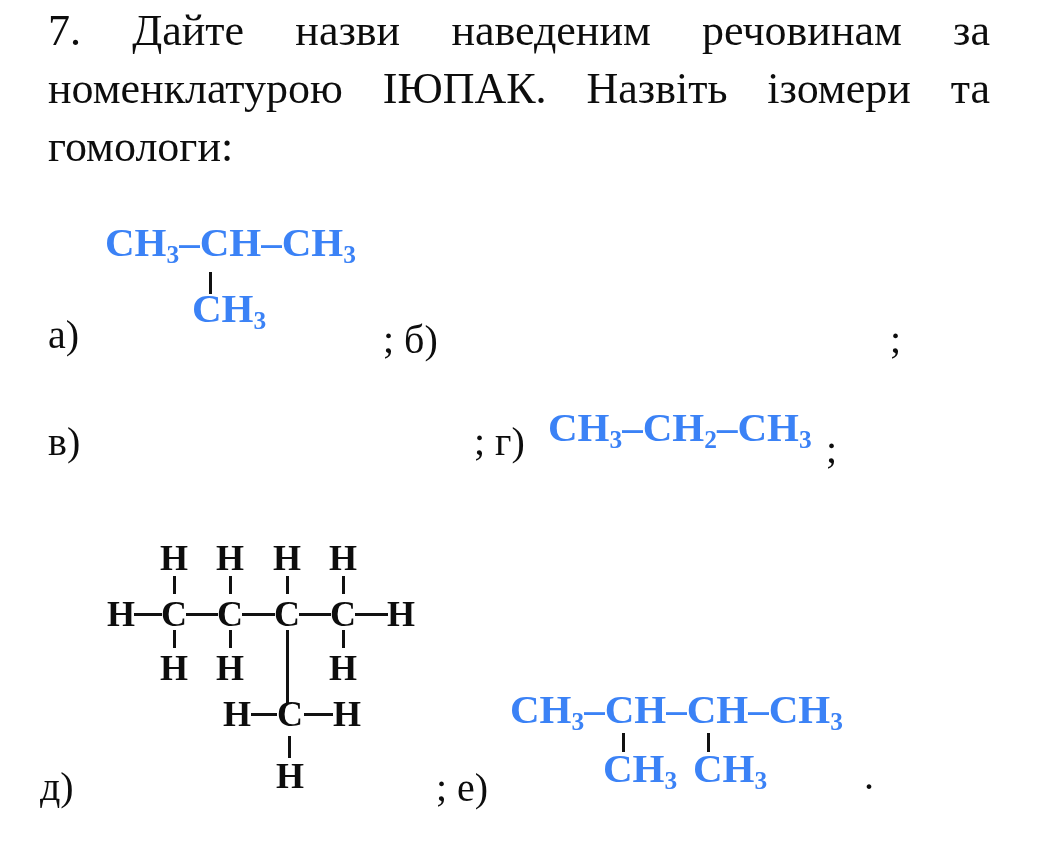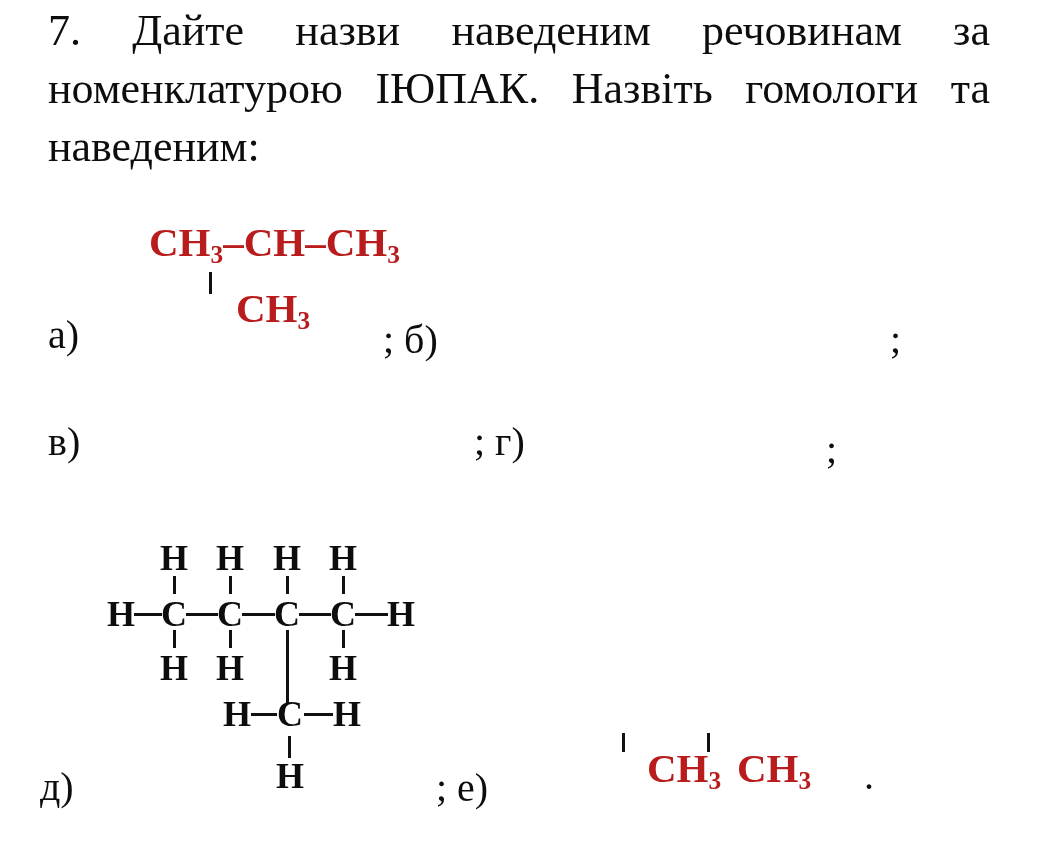--- a/index.html
+++ b/index.html
@@ -7,55 +7,58 @@
     position:relative;width:1049px;height:841px;background:#ffffff;
     color:#0d0d0d;font-family:"Liberation Serif","DejaVu Serif",serif;
     overflow:hidden;
     padding-left:48px;
   }
   .title{position:absolute;left:48px;top:2px;width:942px;font-size:44px;line-height:58px;color:#0d0d0d;}
   .t-line{width:100%;}
   .justify{text-align:justify;text-align-last:justify;}
   .lbl{position:absolute;font-size:40px;line-height:1.1;white-space:pre;color:#0d0d0d;}
   .struct{position:absolute;}
-  .formula{font-size:41px;font-weight:bold;line-height:40px;white-space:pre;color:#b91c1c;margin-left:44px;}
+  .formula{font-size:41px;font-weight:bold;line-height:40px;white-space:pre;color:#3b82f6;}
   .struct .formula{position:absolute;}
   sub{font-size:0.62em;vertical-align:baseline;position:relative;top:0.28em;}
   .vbond{position:absolute;width:3px;background:#111111;}
   .hbond{position:absolute;height:3px;background:#111111;}
   .atom{
     position:absolute;width:36px;text-align:center;
     font-size:36px;font-weight:bold;line-height:36px;color:#0d0d0d;
   }
 </style>
 </head>
 <body>
 
 <div id="screen">
 
   <div class="title">
     <div class="t-line justify">7. Дайте назви наведеним речовинам за</div>
-    <div class="t-line justify">номенклатурою ІЮПАК. Назвіть гомологи та</div>
-    <div class="t-line">наведеним:</div>
+    <div class="t-line justify">номенклатурою ІЮПАК. Назвіть ізомери та</div>
+    <div class="t-line">гомологи:</div>
   </div>
 
   <span class="lbl" style="left:48px;top:313px">а)</span>
 
   <div class="struct" style="left:105px;top:222px;width:260px;height:115px">
     <div class="formula" style="left:0;top:0">CH<sub>3</sub>–CH–CH<sub>3</sub></div>
     <div class="vbond" style="left:104px;top:50px;height:22px"></div>
     <div class="formula" style="left:87px;top:66px">CH<sub>3</sub></div>
   </div>
 
   <span class="lbl" style="left:383px;top:318px">; б)</span>
   <span class="lbl" style="left:890px;top:318px">;</span>
 
   <span class="lbl" style="left:48px;top:420px">в)</span>
 
   <span class="lbl" style="left:474px;top:420px">; г)</span>
+  <div class="struct" style="left:548px;top:407px">
+    <div class="formula" style="position:static">CH<sub>3</sub>–CH<sub>2</sub>–CH<sub>3</sub></div>
+  </div>
   <span class="lbl" style="left:826px;top:428px">;</span>
 
   <span class="lbl" style="left:40px;top:765px">д)</span>
 
   <div class="struct" style="left:100px;top:540px;width:320px;height:256px">
 
     <span class="atom" style="left:56px;top:0">H</span>
     <span class="atom" style="left:112px;top:0">H</span>
     <span class="atom" style="left:169px;top:0">H</span>
     <span class="atom" style="left:225px;top:0">H</span>
@@ -92,20 +95,21 @@
     <span class="atom" style="left:229px;top:156px">H</span>
     <div class="hbond" style="left:151px;top:173px;width:26px"></div>
     <div class="hbond" style="left:204px;top:173px;width:29px"></div>
     <div class="vbond" style="left:188px;top:196px;height:22px"></div>
     <span class="atom" style="left:172px;top:218px">H</span>
   </div>
 
   <span class="lbl" style="left:436px;top:766px">; е)</span>
 
   <div class="struct" style="left:510px;top:689px;width:340px;height:100px">
+    <div class="formula" style="left:0;top:0">CH<sub>3</sub>–CH–CH–CH<sub>3</sub></div>
     <div class="vbond" style="left:112px;top:44px;height:19px"></div>
     <div class="vbond" style="left:197px;top:44px;height:19px"></div>
     <div class="formula" style="left:93px;top:59px">CH<sub>3</sub></div>
     <div class="formula" style="left:183px;top:59px">CH<sub>3</sub></div>
   </div>
 
   <span class="lbl" style="left:864px;top:754px">.</span>
 
 </div>
 

